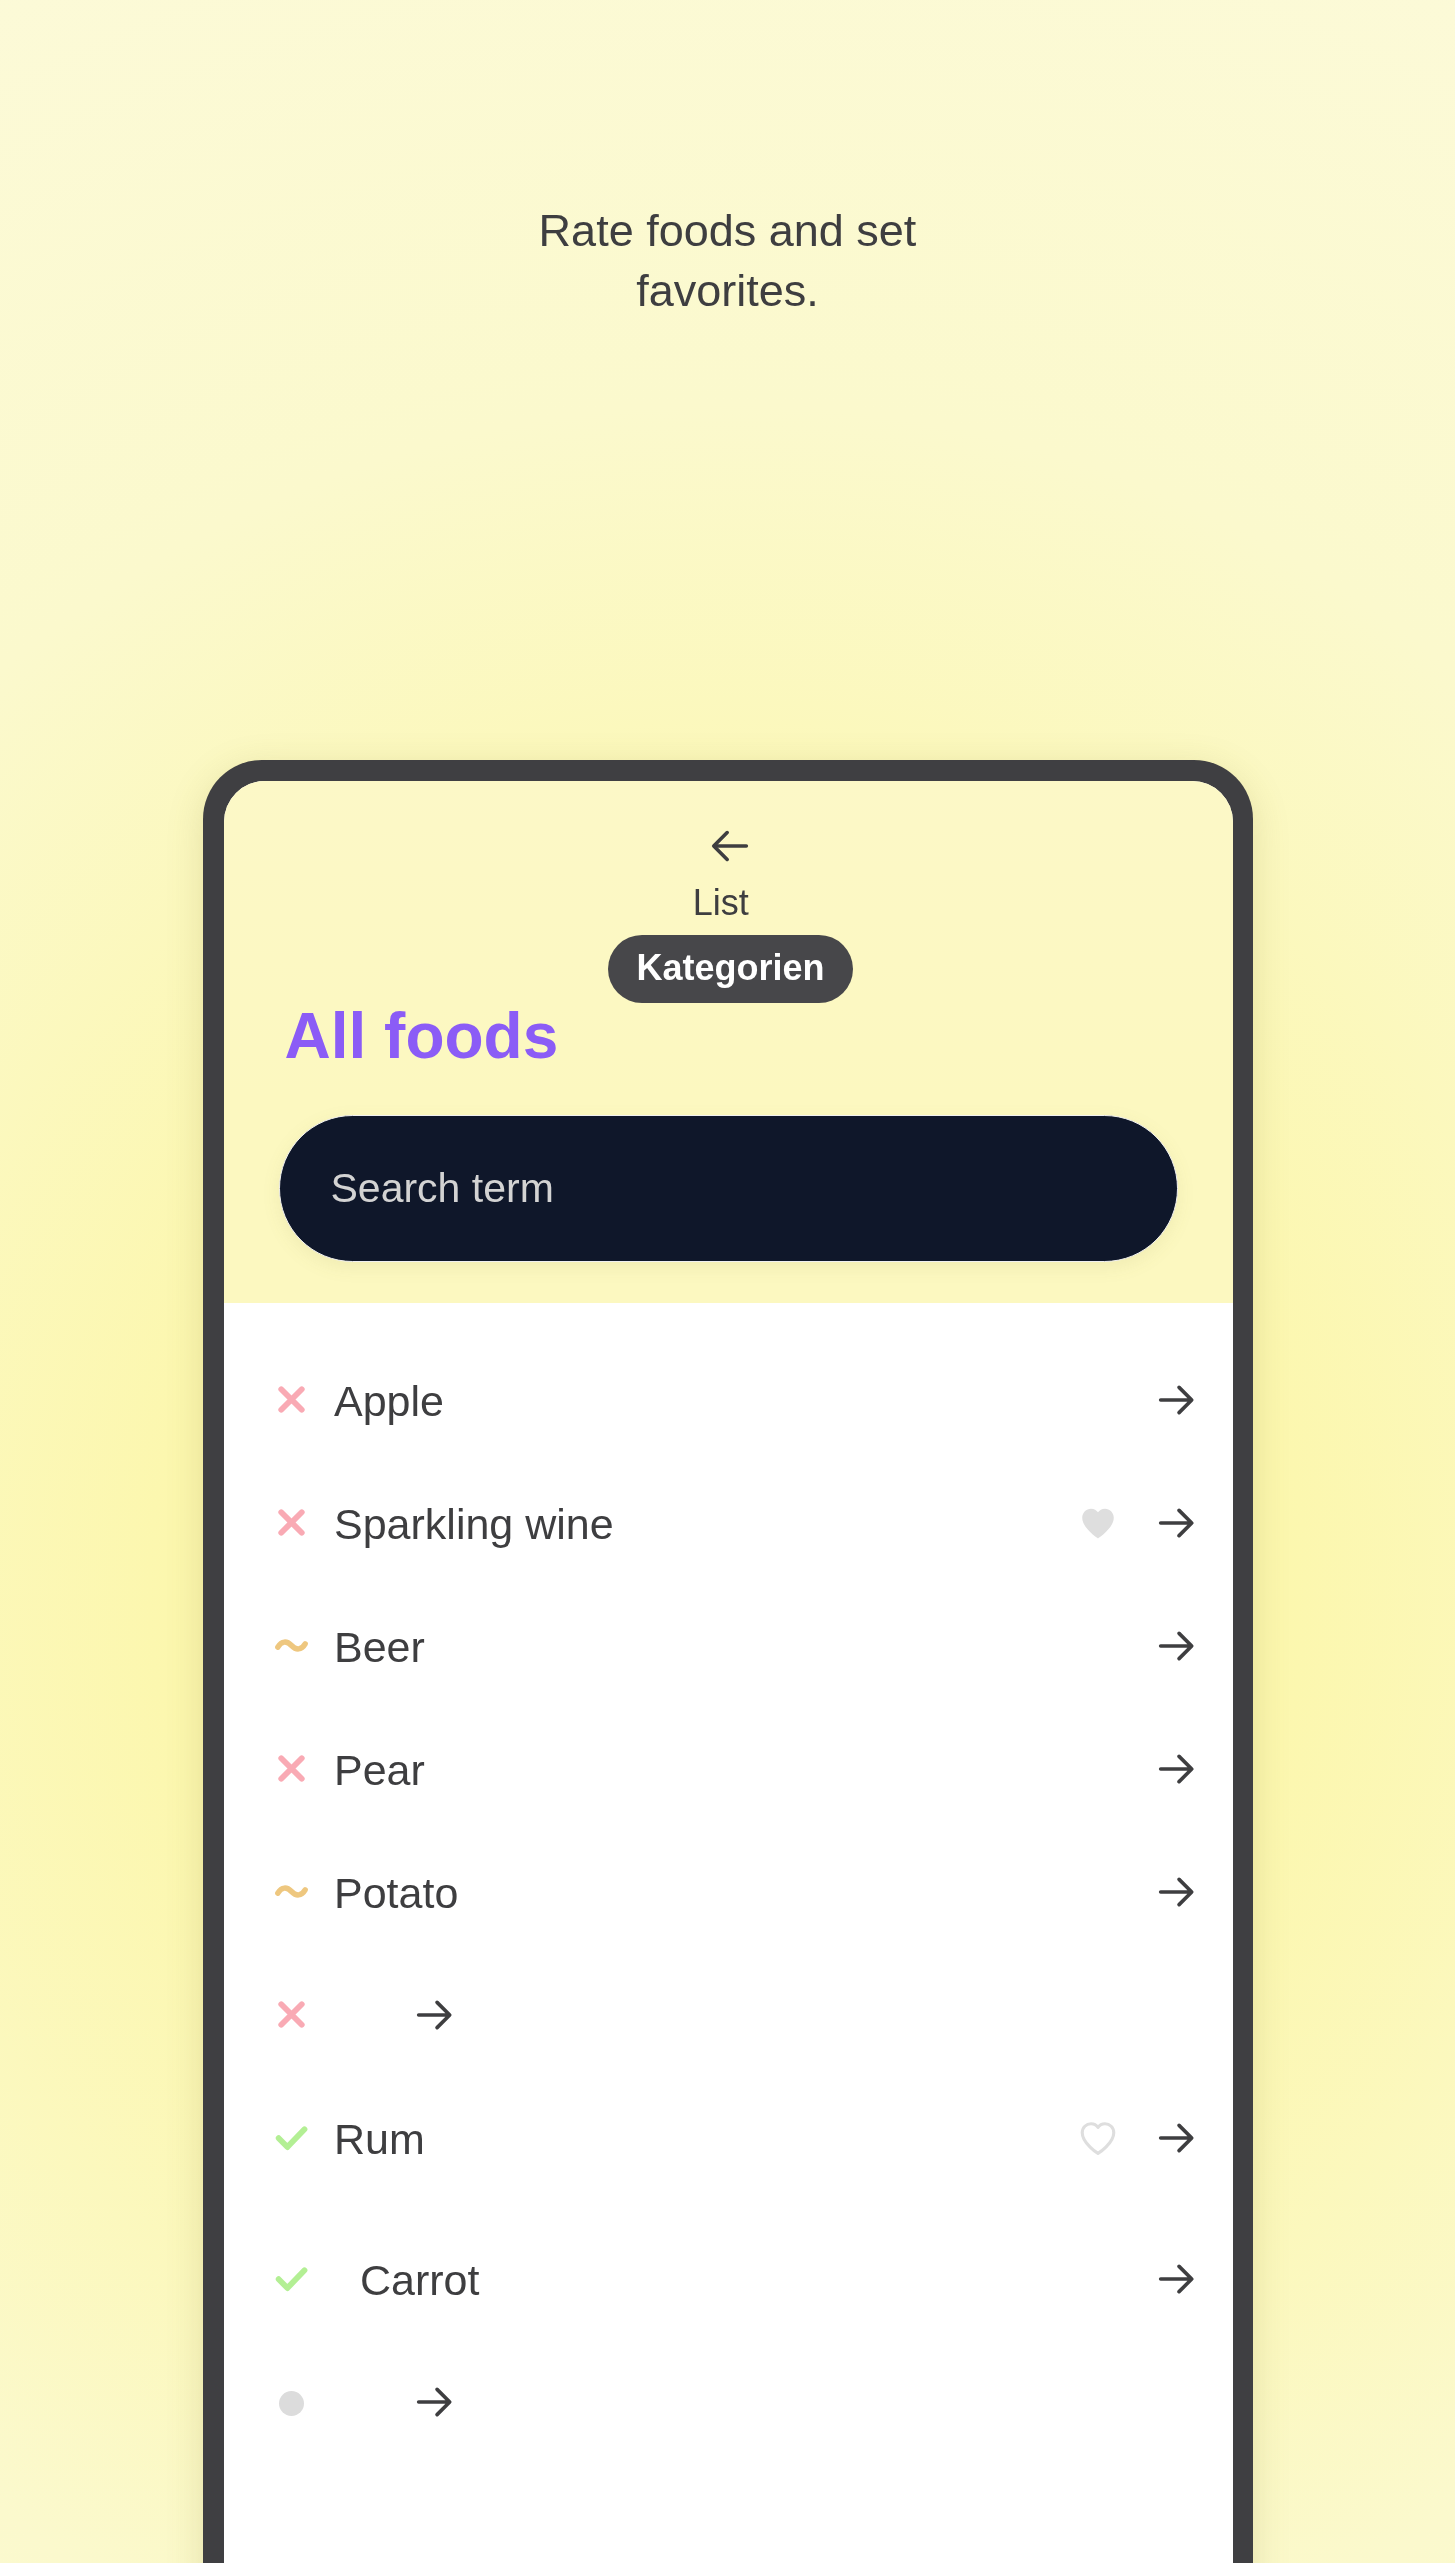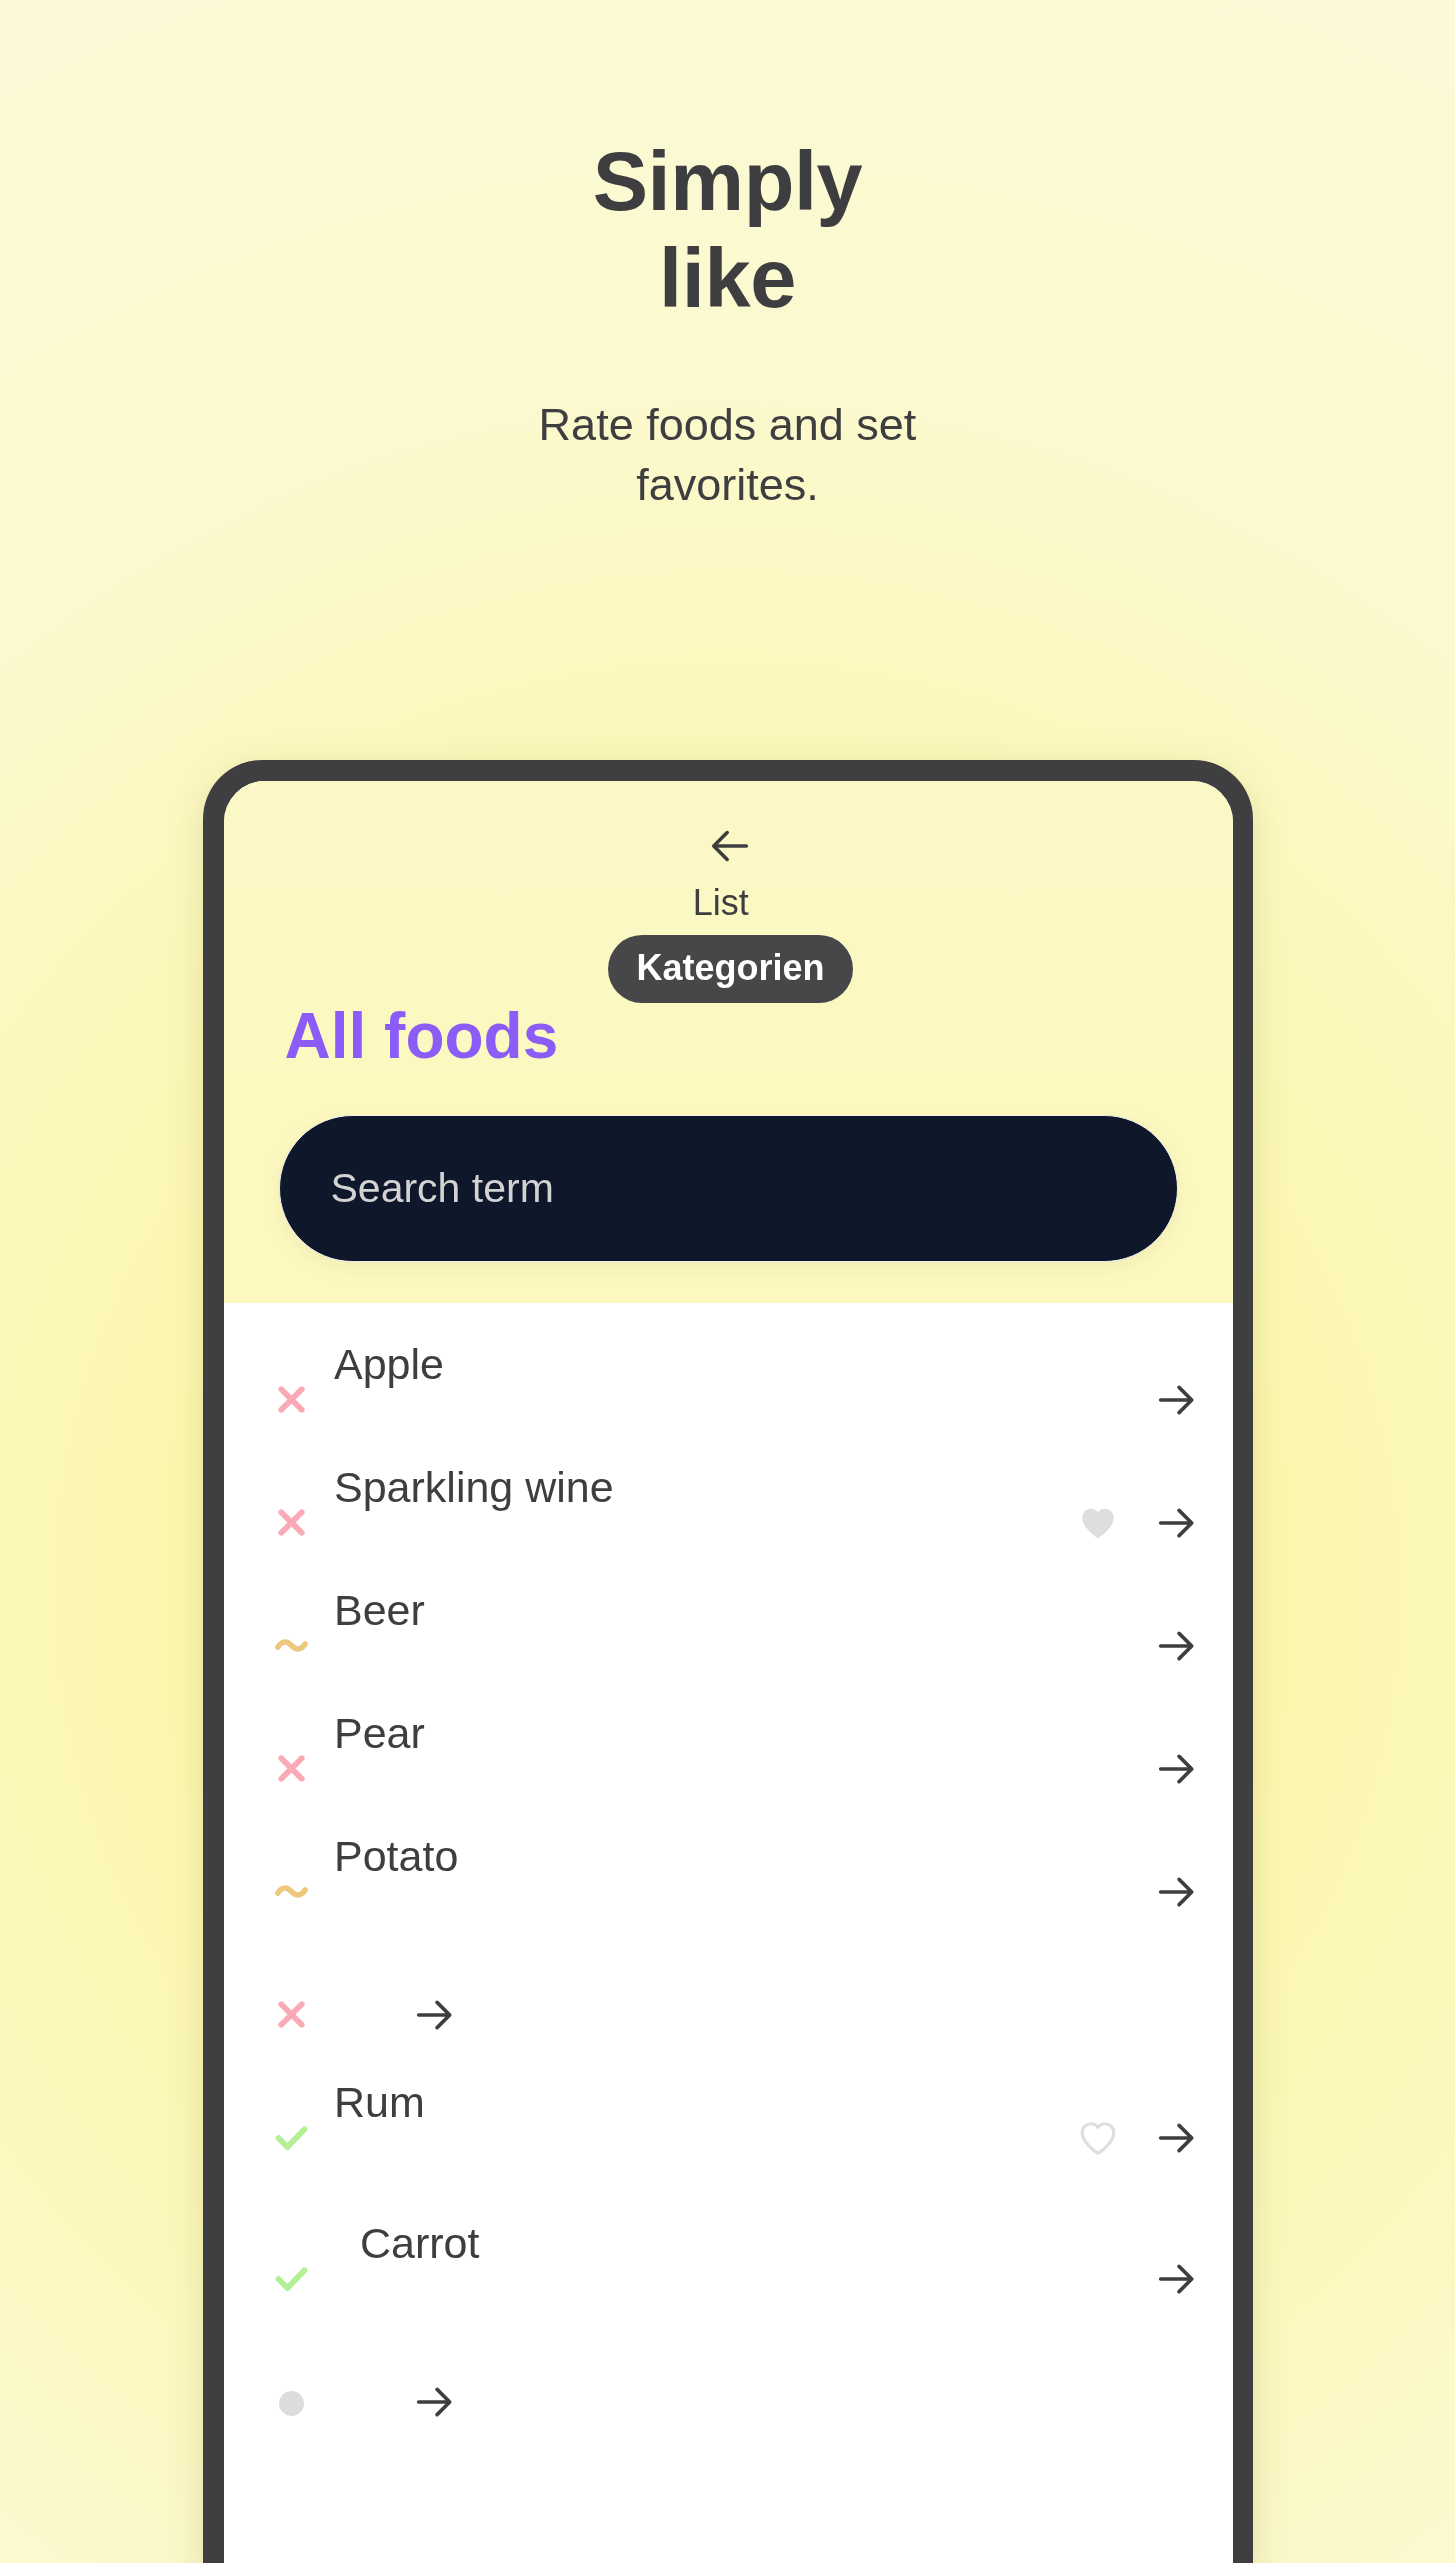--- a/index.html
+++ b/index.html
@@ -149,20 +149,21 @@
   .food-list {
     position: absolute;
     left: 0; right: 0;
     top: 527px;
     bottom: 0;
     background: #ffffff;
     padding-top: 32px;
   }
   .food-row {
     display: flex;
+    align-items: center;
     height: 123px;
     padding: 0 34px 0 37px;
   }
   .food-row.gap-before { margin-top: 18px; gap: 26px; }
   .rating-icon {
     width: 61px;
     flex: 0 0 61px;
     display: flex;
     align-items: center;
     justify-content: center;
@@ -196,22 +197,20 @@
   }
 </style>
 </head>
 <body>
 
 <div class="bg-wash"></div>
 
 <div class="page">
 
   <div class="promo">
-    <div class="promo-title">Simply
-like</div>
     <div class="promo-sub">Rate foods and set
 favorites.</div>
   </div>
 
   <div class="phone">
     <div class="screen">
 
       <div class="screen-header"></div>
 
       <div class="topbar">

